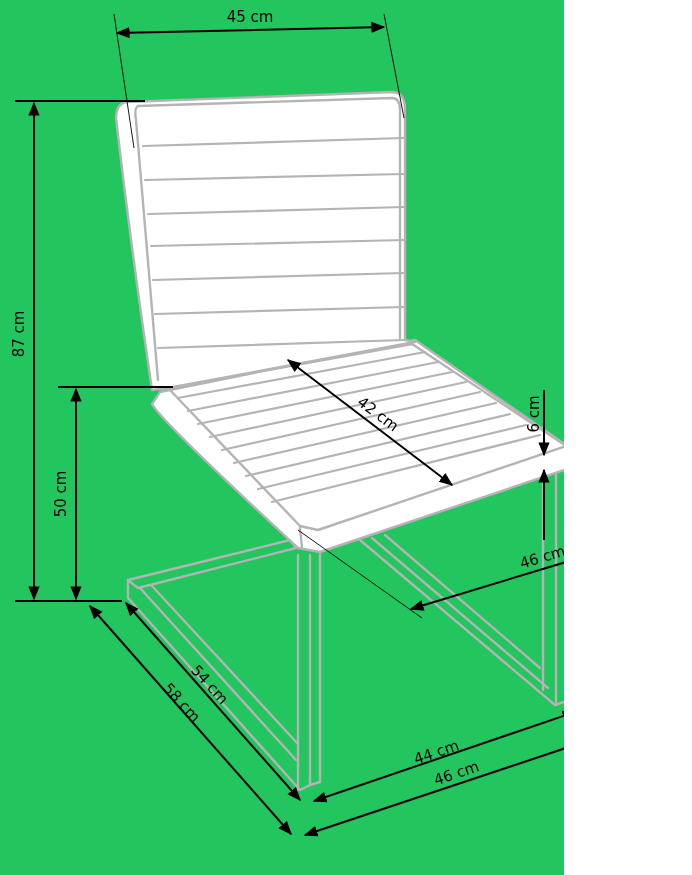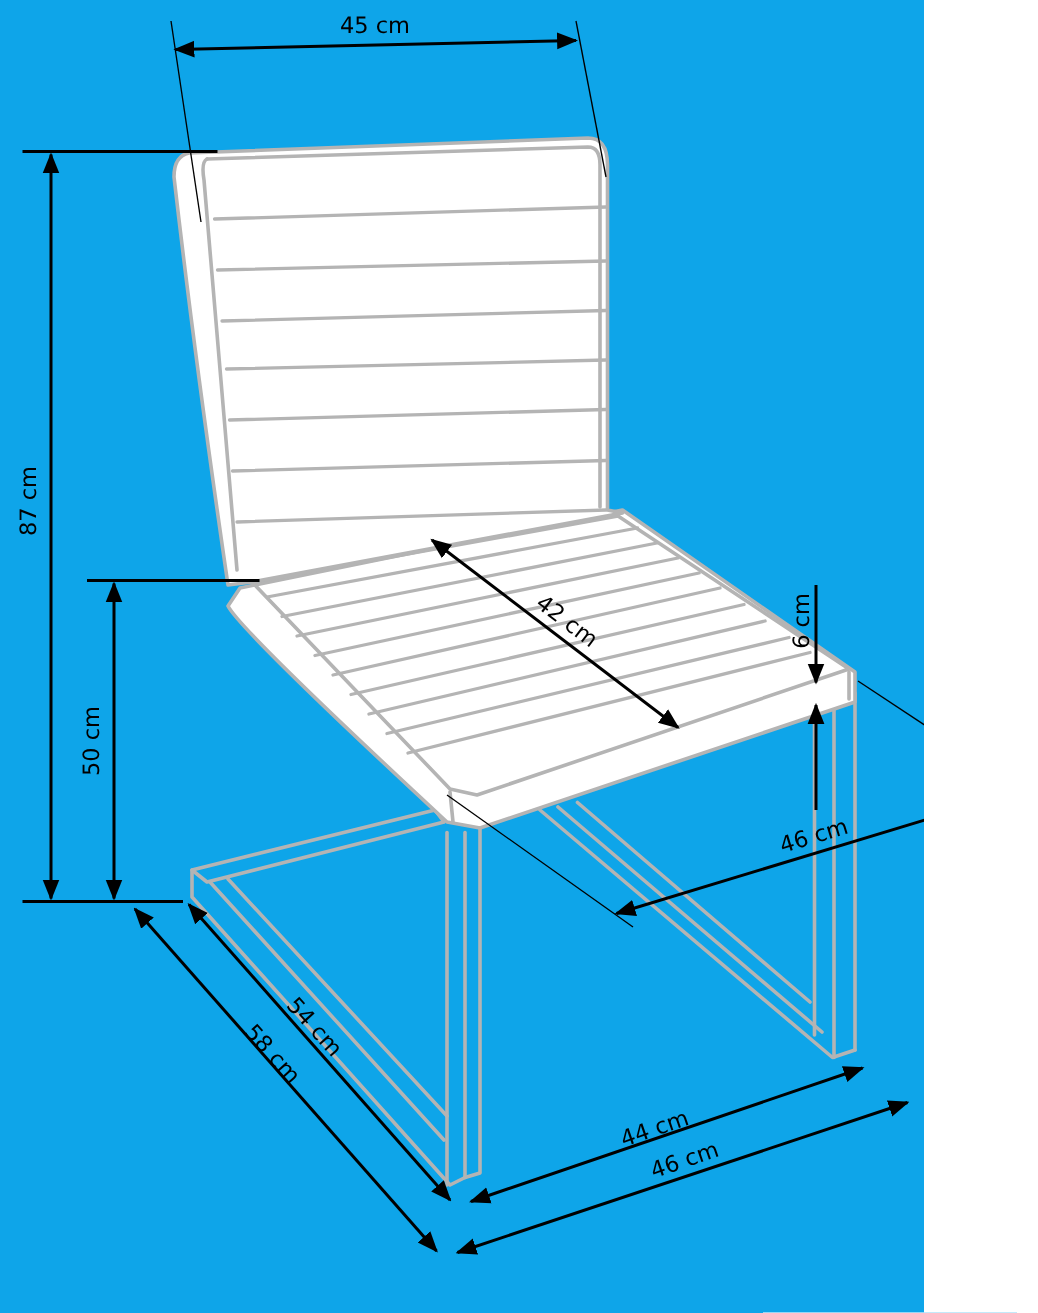--- a/index.html
+++ b/index.html
@@ -1,16 +1,16 @@
 <!DOCTYPE html>
 <html><head>
 <meta charset="utf-8">
 <style>
   html,body{margin:0;padding:0;background:#ffffff;}
-  #canvas{position:relative;width:616px;height:875px;overflow:hidden;background:#0ea5e9;}
+  #canvas{position:relative;width:564px;height:875px;overflow:hidden;background:#22c55e;}
   svg{position:absolute;left:0;top:0;}
   .chair{fill:none;stroke:#b4b4b4;stroke-width:2.4;stroke-linejoin:round;stroke-linecap:round;}
   .chairfill{fill:#ffffff;stroke:#b4b4b4;stroke-width:2.4;stroke-linejoin:round;}
   .rib{fill:none;stroke:#b4b4b4;stroke-width:2.2;stroke-linecap:round;}
   .dim{stroke:#000;stroke-width:2;fill:none;}
   .ext{stroke:#000;stroke-width:2;fill:none;}
   .thin{stroke:#000;stroke-width:0.9;fill:none;}
   .lbl{font-family:"DejaVu Sans","Liberation Sans",sans-serif;font-size:15px;fill:#000;}
 </style>
 </head>

